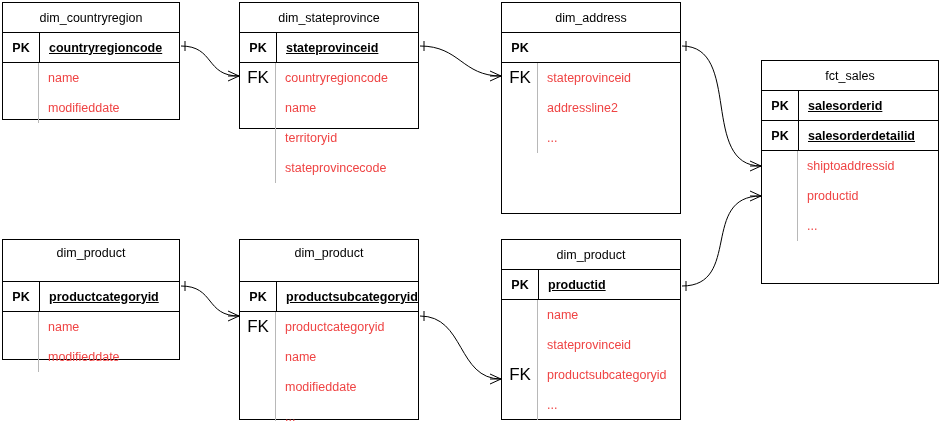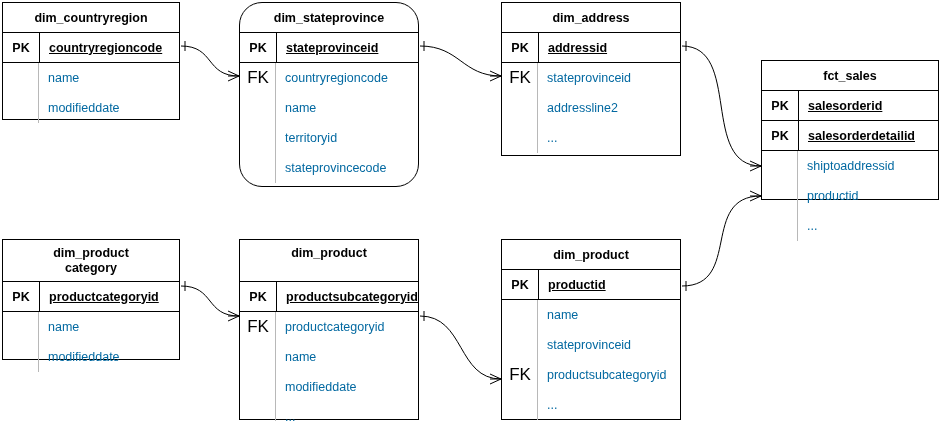--- a/index.html
+++ b/index.html
@@ -18,21 +18,21 @@
   .entity {
     position: absolute;
     border: 1px solid #000000;
     background: #ffffff;
     box-sizing: border-box;
   }
   .entity-title {
     height: 30px;
     line-height: 30px;
     text-align: center;
-    font-weight: bold;
+    font-weight: normal;
     font-size: 12.5px;
     color: #000000;
     border-bottom: 1px solid #000000;
     box-sizing: border-box;
     white-space: nowrap;
   }
   .entity-title.two-line {
     height: 42px;
     line-height: 15px;
     padding-top: 6px;
@@ -102,21 +102,21 @@
     width: 36px;
     min-width: 36px;
     text-align: center;
     font-size: 17px;
     color: #000000;
   }
   .body-row .ac {
     flex: 1;
     padding-left: 9px;
     font-size: 12.5px;
-    color: #0369a1;
+    color: #ef4444;
     white-space: nowrap;
   }
   #links {
     position: absolute;
     left: 0;
     top: 0;
     width: 941px;
     height: 421px;
     pointer-events: none;
   }
@@ -175,21 +175,21 @@
         <div class="body-row">
           <div class="kc"></div>
           <div class="ac">name</div>
         </div>
         <div class="body-row">
           <div class="kc"></div>
           <div class="ac">modifieddate</div>
         </div>
       </div>
     </div>
-    <div class="entity" style="left: 239px; top: 2px; width: 180px; height: 185px; border-radius: 23px;">
+    <div class="entity" style="left: 239px; top: 2px; width: 180px; height: 127px;">
       <div class="entity-title">
         <span class="ln">dim_stateprovince</span>
       </div>
       <div class="row sep">
         <div class="keycol bold">PK</div>
         <div class="attrcol pk-name">stateprovinceid</div>
       </div>
       <div class="body-block">
         <div class="keycol-span"></div>
         <div class="body-row">
@@ -203,45 +203,44 @@
         <div class="body-row">
           <div class="kc"></div>
           <div class="ac">territoryid</div>
         </div>
         <div class="body-row">
           <div class="kc"></div>
           <div class="ac">stateprovincecode</div>
         </div>
       </div>
     </div>
-    <div class="entity" style="left: 501px; top: 2px; width: 180px; height: 154px;">
+    <div class="entity" style="left: 501px; top: 2px; width: 180px; height: 212px;">
       <div class="entity-title">
         <span class="ln">dim_address</span>
       </div>
       <div class="row sep">
         <div class="keycol bold">PK</div>
-        <div class="attrcol pk-name">addressid</div>
       </div>
       <div class="body-block">
         <div class="keycol-span"></div>
         <div class="body-row">
           <div class="kc">FK</div>
           <div class="ac">stateprovinceid</div>
         </div>
         <div class="body-row">
           <div class="kc"></div>
           <div class="ac">addressline2</div>
         </div>
         <div class="body-row">
           <div class="kc"></div>
           <div class="ac">...</div>
         </div>
       </div>
     </div>
-    <div class="entity" style="left: 761px; top: 60px; width: 178px; height: 140px;">
+    <div class="entity" style="left: 761px; top: 60px; width: 178px; height: 224px;">
       <div class="entity-title">
         <span class="ln">fct_sales</span>
       </div>
       <div class="row sep">
         <div class="keycol bold">PK</div>
         <div class="attrcol pk-name">salesorderid</div>
       </div>
       <div class="row sep">
         <div class="keycol bold">PK</div>
         <div class="attrcol pk-name">salesorderdetailid</div>
@@ -258,21 +257,20 @@
         </div>
         <div class="body-row">
           <div class="kc"></div>
           <div class="ac">...</div>
         </div>
       </div>
     </div>
     <div class="entity" style="left: 2px; top: 239px; width: 178px; height: 121px;">
       <div class="entity-title two-line">
         <span class="ln">dim_product</span>
-        <span class="ln">category</span>
       </div>
       <div class="row sep">
         <div class="keycol bold">PK</div>
         <div class="attrcol pk-name">productcategoryid</div>
       </div>
       <div class="body-block">
         <div class="keycol-span"></div>
         <div class="body-row">
           <div class="kc"></div>
           <div class="ac">name</div>

